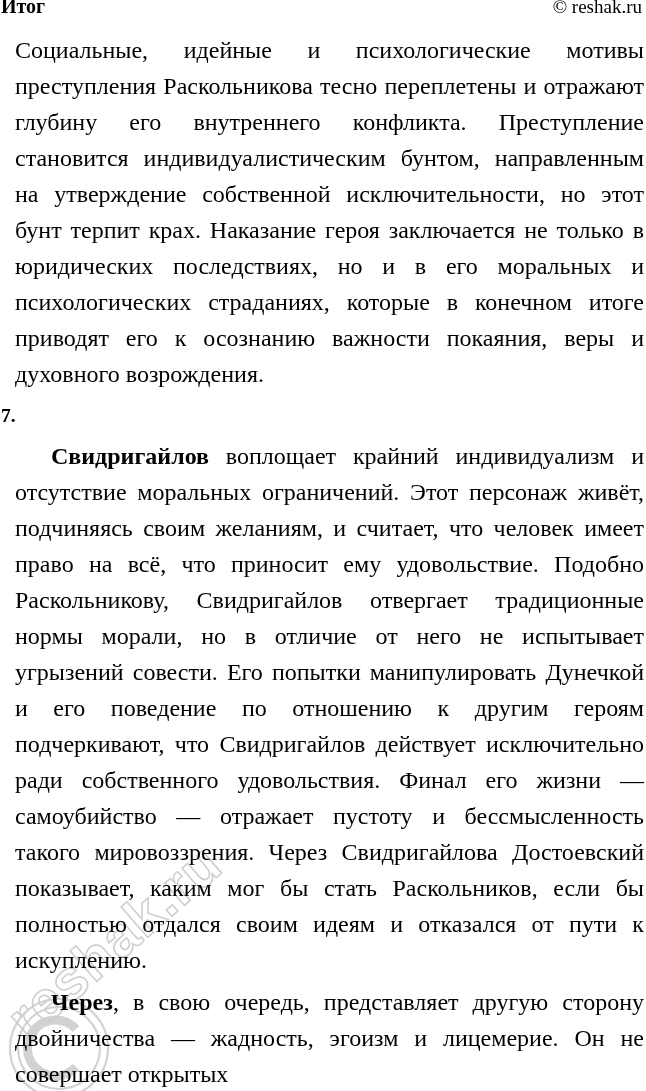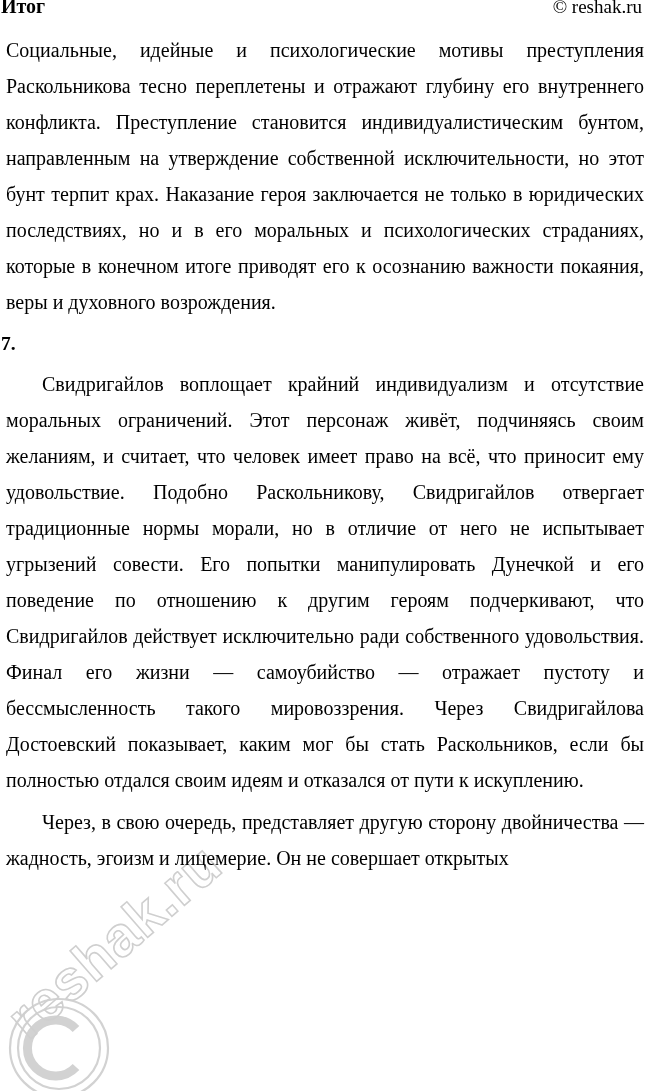--- a/index.html
+++ b/index.html
@@ -82,40 +82,40 @@
     white-space: nowrap;
   }
 
   
   .content {
     position: relative;
     z-index: 2;
     margin-top: 14px;
   }
   p.para {
-    margin: 0 0 6px 5px;
-    font-size: 20px;
+    margin: 0 0 6px 14px;
+    font-size: 24px;
     line-height: 36px;
     text-align: justify;
     text-justify: inter-word;
     letter-spacing: 0px;
     word-spacing: 0px;
   }
   p.para:last-child { margin-bottom: 0; }
   p.para.last-line-natural {
     text-align-last: left;
   }
   p.section-number {
     margin: 0 0 4px 0;
     font-size: 19.5px;
     line-height: 36px;
     font-weight: 700;
     text-align: left;
   }
-  .lead-bold { font-weight: 400; padding-left: 36px; }
+  .lead-bold { font-weight: 700; padding-left: 36px; }
 </style>
 </head>
 <body>
 
 <div class="page">
 
   <div class="watermark-layer">
     <div class="wm-copyright">
       <svg width="106" height="106" viewBox="0 0 106 106" aria-hidden="true">
         <circle cx="53" cy="53" r="49" fill="none" stroke="#d2d2d2" stroke-width="2.2"></circle>

